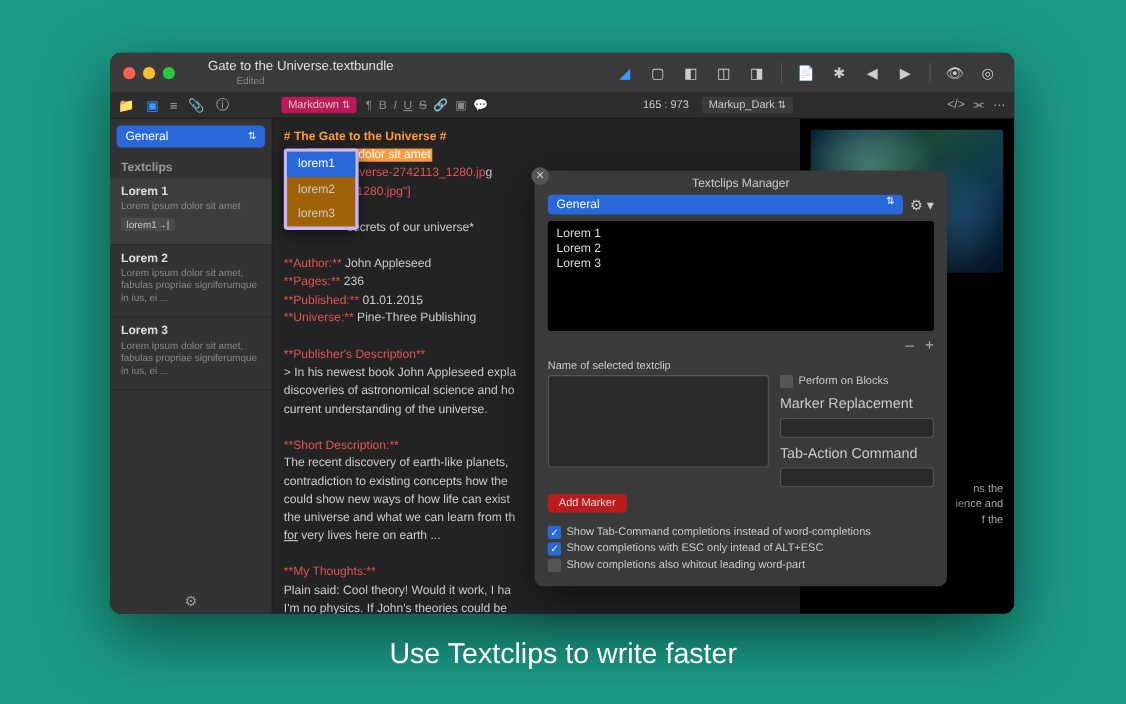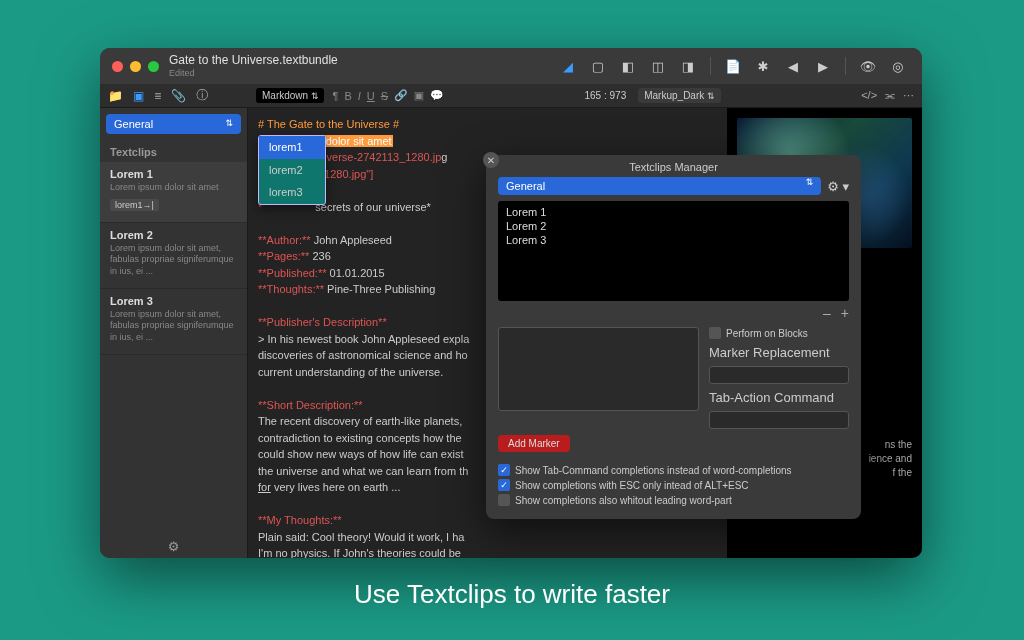--- a/index.html
+++ b/index.html
@@ -1,63 +1,63 @@
 <!DOCTYPE html>
 <html><head>
 <meta charset="utf-8">
 <style>
 * { margin: 0; padding: 0; box-sizing: border-box; font-family: -apple-system, BlinkMacSystemFont, "Helvetica Neue", sans-serif; }
 body { background: #1b9b86; width: 1024px; height: 640px; overflow: hidden; position: relative; }
 .window { position: absolute; top: 48px; left: 100px; width: 822px; height: 510px; background: #2a2a2a; border-radius: 10px; box-shadow: 0 20px 60px rgba(0,0,0,0.5); overflow: hidden; }
-.titlebar { height: 36px; background: #3a3a3a; display: flex; align-items: center; padding: 0 12px; gap: 0; }
+.titlebar { height: 36px; background: #3a3a3a; display: flex; align-items: center; padding: 0 12px; gap: 20px; }
 .traffic { display: flex; gap: 7px; }
 .dot { width: 11px; height: 11px; border-radius: 50%; }
 .dot.red { background: #ff5f57; }
 .dot.yel { background: #febc2e; }
 .dot.grn { background: #28c840; }
 .title-wrap { margin-left: 10px; color: #e0e0e0; font-size: 12px; line-height: 1.2; }
-.title-sub { font-size: 9px; color: #888; }
+.title-sub { font-size: 9px; color: #888; margin-left: 26px; }
 .tb-spacer { flex: 1; }
 .tb-icons { display: flex; gap: 6px; align-items: center; }
 .tb-icon { width: 24px; height: 22px; display: flex; align-items: center; justify-content: center; color: #ccc; font-size: 13px; border-radius: 4px; cursor: pointer; }
 .tb-icon.blue-tag { color: #3b9bff; }
 .tb-sep { width: 1px; height: 18px; background: #555; margin: 0 4px; }
 
 .toolbar2 { height: 24px; background: #2d2d2d; display: flex; align-items: center; padding: 0 8px; gap: 8px; border-bottom: 1px solid #1a1a1a; }
 .tb2-left { display: flex; gap: 10px; align-items: center; width: 140px; }
 .tb2-icon { color: #aaa; font-size: 12px; cursor: pointer; }
 .tb2-icon.blue { color: #3b9bff; }
-.format-select { background: #000000; color: #ccc; border: none; font-size: 10px; padding: 2px 6px; border-radius: 3px; }
+.format-select { background: #be185d; color: #ccc; border: none; font-size: 10px; padding: 2px 6px; border-radius: 3px; }
 .fmt-icons { display: flex; gap: 6px; align-items: center; color: #888; font-size: 11px; }
 .fmt-icon { cursor: pointer; }
 .counter { color: #ccc; font-size: 10px; margin-left: auto; }
 .theme-select { background: #3a3a3a; color: #ccc; border: none; font-size: 10px; padding: 2px 6px; border-radius: 3px; margin-left: 4px; }
 .tb2-right { margin-left: auto; display: flex; gap: 8px; color: #aaa; font-size: 11px; }
 
 .main { display: flex; height: calc(100% - 60px); }
 .sidebar { width: 148px; background: #333; border-right: 1px solid #1a1a1a; display: flex; flex-direction: column; }
 .sb-select { margin: 6px; background: #2968d8; color: white; border: none; padding: 4px 8px; font-size: 11px; border-radius: 4px; display: flex; justify-content: space-between; align-items: center; cursor: pointer; }
 .sb-header { color: #999; font-size: 11px; font-weight: 600; padding: 6px 10px 4px; }
 .sb-items { flex: 1; overflow: auto; }
 .sb-item { padding: 6px 10px 10px; border-bottom: 1px solid #2a2a2a; }
 .sb-item.sel { background: #3d3d3d; }
 .sb-title { color: #ddd; font-size: 11px; font-weight: 600; margin-bottom: 2px; }
 .sb-desc { color: #888; font-size: 9px; line-height: 1.3; }
 .sb-tag { display: inline-block; background: #4a4a4a; color: #ccc; font-size: 9px; padding: 1px 5px; border-radius: 2px; margin-top: 4px; }
 .sb-footer { height: 24px; display: flex; align-items: center; justify-content: center; color: #999; font-size: 13px; }
 
 .editor { flex: 1; background: #232323; padding: 8px 10px; font-family: Menlo, monospace; font-size: 11px; color: #ddd; line-height: 1.5; overflow: hidden; position: relative; }
-.ed-title { color: #ff9a3d; }
+.ed-title { color: #ff9a3d; font-weight: bold; }
 .ed-hilite { color: #fff; background: #ff9a3d; padding: 0 1px; }
 .ed-link { color: #de5454; }
 .ed-key { color: #de5454; }
 .ed-body { color: #ccc; }
 .ed-underline { text-decoration: underline; text-align: right; }
 
-.autocomplete { position: absolute; top: 27px; left: 10px; background: #0f766e; border: 1px solid #c4b5fd; border-radius: 3px; box-shadow: 0 4px 12px rgba(0,0,0,0.5); font-size: 11px; min-width: 68px; z-index: 5; }
+.autocomplete { position: absolute; top: 27px; left: 10px; background: #a16207; border: 3px solid #c4b5fd; border-radius: 3px; box-shadow: 0 4px 12px rgba(0,0,0,0.5); font-size: 11px; min-width: 68px; z-index: 5; }
 .ac-item { padding: 3px 10px; color: #ccc; cursor: pointer; }
 .ac-item.sel { background: #2968d8; color: white; }
 
 .preview { width: 195px; background: #000; padding: 10px; color: #ddd; font-size: 11px; overflow: hidden; }
 .pv-title { font-size: 24px; font-weight: 700; color: white; text-align: right; margin-bottom: 8px; }
 .pv-img { width: 100%; height: 130px; background: linear-gradient(135deg, #0a2038 0%, #1a4a3a 40%, #0f3850 70%, #051020 100%); border-radius: 2px; margin-bottom: 10px; position: relative; overflow: hidden; }
 .pv-img::before { content: ""; position: absolute; inset: 0; background: radial-gradient(circle at 30% 30%, rgba(120,200,180,0.6) 0%, transparent 40%), radial-gradient(circle at 70% 60%, rgba(60,120,180,0.5) 0%, transparent 35%); }
 .pv-text { color: #aaa; font-size: 10px; line-height: 1.4; }
 
 .popup { position: absolute; top: 155px; left: 486px; width: 375px; background: #3a3a3a; border-radius: 8px; box-shadow: 0 12px 40px rgba(0,0,0,0.6); padding-bottom: 10px; z-index: 20; }
@@ -68,21 +68,21 @@
 .pop-select { flex: 1; background: #2968d8; color: white; border: none; padding: 3px 8px; font-size: 11px; border-radius: 4px; display: flex; justify-content: space-between; cursor: pointer; }
 .pop-gear { color: #ccc; font-size: 13px; cursor: pointer; }
 .pop-list { background: #000; border-radius: 3px; height: 100px; padding: 4px 8px; color: #ddd; font-size: 11px; margin-bottom: 4px; }
 .pop-list div { padding: 1px 0; }
 .pop-pm { display: flex; justify-content: flex-end; gap: 10px; color: #aaa; font-size: 14px; margin-bottom: 6px; }
 .pop-pm span { cursor: pointer; }
 .pop-label { color: #ccc; font-size: 10px; margin-bottom: 3px; }
 .pop-editarea { display: flex; gap: 10px; }
 .pop-ta { flex: 1; background: #2a2a2a; border: 1px solid #555; border-radius: 3px; height: 84px; }
 .pop-side { width: 140px; display: flex; flex-direction: column; gap: 6px; }
-.pop-check-row { display: flex; align-items: center; gap: 5px; color: #ccc; font-size: 10px; }
+.pop-check-row { display: flex; align-items: flex-start; gap: 5px; color: #ccc; font-size: 10px; }
 .pop-chk { width: 12px; height: 12px; background: #555; border-radius: 2px; display: inline-block; }
 .pop-chk.on { background: #2968d8; }
 .pop-field-lbl { color: #ccc; font-size: 13px; }
 .pop-field { background: #2a2a2a; border: 1px solid #555; height: 18px; border-radius: 3px; }
 .pop-btn { background: #b91c1c; color: #ddd; border: none; padding: 3px 10px; font-size: 10px; border-radius: 4px; margin: 6px 0; cursor: pointer; }
 .pop-checks { margin-top: 6px; }
 .pop-checks .pop-check-row { margin-bottom: 3px; font-size: 10px; }
 
 .caption { position: absolute; bottom: 30px; left: 0; right: 0; text-align: center; color: white; font-size: 26px; font-weight: 400; }
 .updown { font-size: 9px; line-height: 0.6; }
@@ -176,21 +176,21 @@
       <div><span class="ed-title"># The Gate to the Universe #</span></div>
       <div><span class="ed-body">Lore</span><span class="ed-hilite">m ipsum dolor sit amet</span></div>
       <div><span class="ed-link" style="padding-left:60px">niverse-2742113_1280.jp</span><span class="ed-body">g</span></div>
       <div><span class="ed-link" style="padding-left:60px">_1280.jpg"]</span></div>
       <div>&nbsp;</div>
       <div><span class="ed-key">* </span><span class="ed-body" style="padding-left:50px">secrets of our universe*</span></div>
       <div>&nbsp;</div>
       <div><span class="ed-key">**Author:**</span><span class="ed-body"> John Appleseed</span></div>
       <div><span class="ed-key">**Pages:**</span><span class="ed-body"> 236</span></div>
       <div><span class="ed-key">**Published:**</span><span class="ed-body"> 01.01.2015</span></div>
-      <div><span class="ed-key">**Thoughts:**</span><span class="ed-body"> Pine-Three Publishing</span></div>
+      <div><span class="ed-key">**Universe:**</span><span class="ed-body"> Pine-Three Publishing</span></div>
       <div>&nbsp;</div>
       <div><span class="ed-key">**Publisher's Description**</span></div>
       <div class="ed-body" style="white-space:pre-line">&gt; In his newest book John Appleseed expla
 discoveries of astronomical science and ho
 current understanding of the universe.</div>
       <div>&nbsp;</div>
       <div><span class="ed-key">**Short Description:**</span></div>
       <div class="ed-body" style="white-space:pre-line">  The recent discovery of earth-like planets,
 contradiction to existing concepts how the
 could show new ways of how life can exist
@@ -233,20 +233,21 @@
     </div>
     <div class="pop-list">
       <div>Lorem 1</div>
       <div>Lorem 2</div>
       <div>Lorem 3</div>
     </div>
     <div class="pop-pm">
       <span>–</span>
       <span>+</span>
     </div>
+    <div class="pop-label">Name of selected textclip</div>
     <div class="pop-editarea">
       <div class="pop-ta"></div>
       <div class="pop-side">
         <div class="pop-check-row">
           <span class="pop-chk"></span>
           <span>Perform on Blocks</span>
         </div>
         <div class="pop-field-lbl">Marker Replacement</div>
         <div class="pop-field"></div>
         <div class="pop-field-lbl">Tab-Action Command</div>

